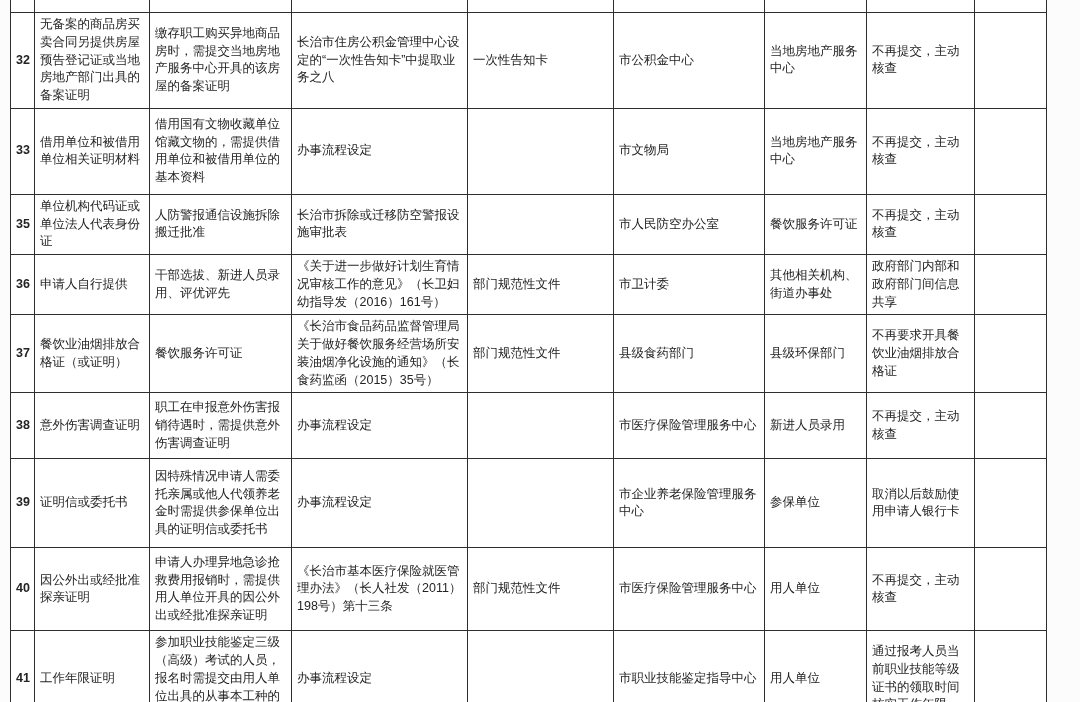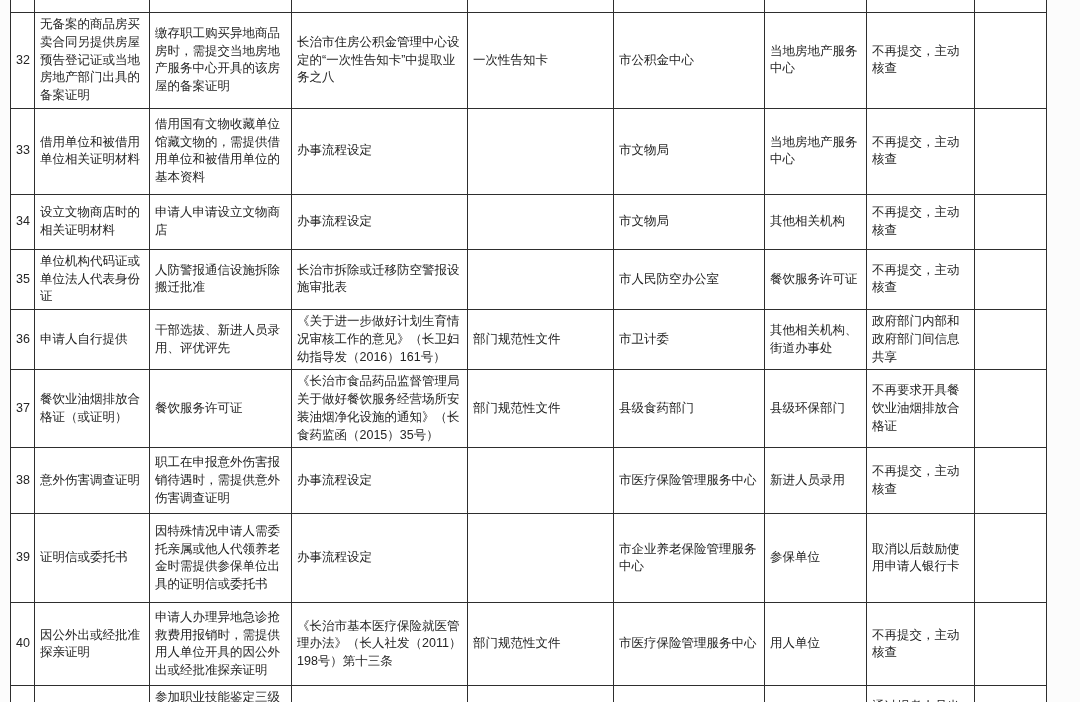--- a/index.html
+++ b/index.html
@@ -24,21 +24,21 @@
     font-size: 12.5px;
     line-height: 1.42;
   }
   table.cert-table td {
     border: 1px solid #2e2e2e;
     vertical-align: middle;
     padding: 3px 4px 3px 5px;
     word-break: break-all;
     overflow: hidden;
   }
-  td.c-index { text-align: center; padding-left: 2px; padding-right: 2px; }
+  td.c-index { text-align: center; padding-left: 2px; padding-right: 2px; font-weight: bold; }
   tr.partial-top td { border-top: none; height: 14px; }
   
   tr.r0 td { height: 78px; }
   tr.r1 td { height: 79px; }
   tr.r2 td { height: 48px; }
   tr.r3 td { height: 40px; }
   tr.r4 td { height: 49px; }
   tr.r5 td { height: 59px; }
   tr.r6 td { height: 59px; }
   tr.r7 td { height: 82px; }
@@ -95,31 +95,20 @@
           <td></td>
         </tr>
         <tr class="r1">
           <td class="c-index">33</td>
           <td>借用单位和被借用单位相关证明材料</td>
           <td>借用国有文物收藏单位馆藏文物的，需提供借用单位和被借用单位的基本资料</td>
           <td>办事流程设定</td>
           <td></td>
           <td>市文物局</td>
           <td>当地房地产服务中心</td>
-          <td>不再提交，主动核查</td>
-          <td></td>
-        </tr>
-        <tr class="r2">
-          <td class="c-index">34</td>
-          <td>设立文物商店时的相关证明材料</td>
-          <td>申请人申请设立文物商店</td>
-          <td>办事流程设定</td>
-          <td></td>
-          <td>市文物局</td>
-          <td>其他相关机构</td>
           <td>不再提交，主动核查</td>
           <td></td>
         </tr>
         <tr class="r3">
           <td class="c-index">35</td>
           <td>单位机构代码证或单位法人代表身份证</td>
           <td>人防警报通信设施拆除搬迁批准</td>
           <td>长治市拆除或迁移防空警报设施审批表</td>
           <td></td>
           <td>市人民防空办公室</td>

